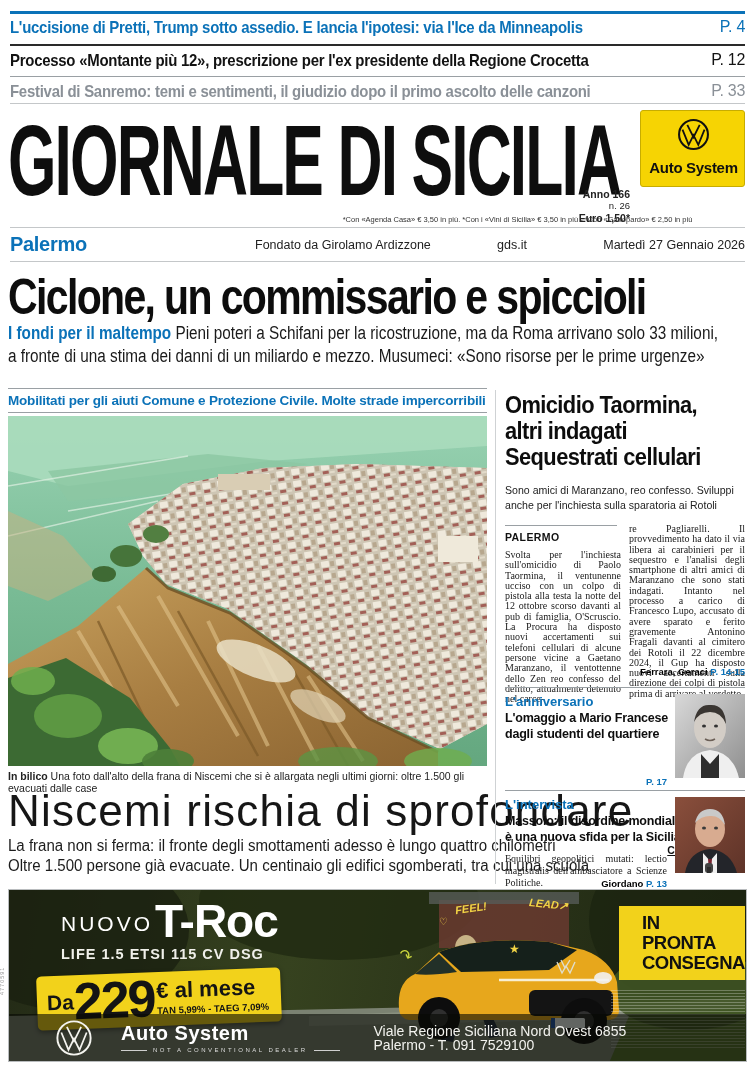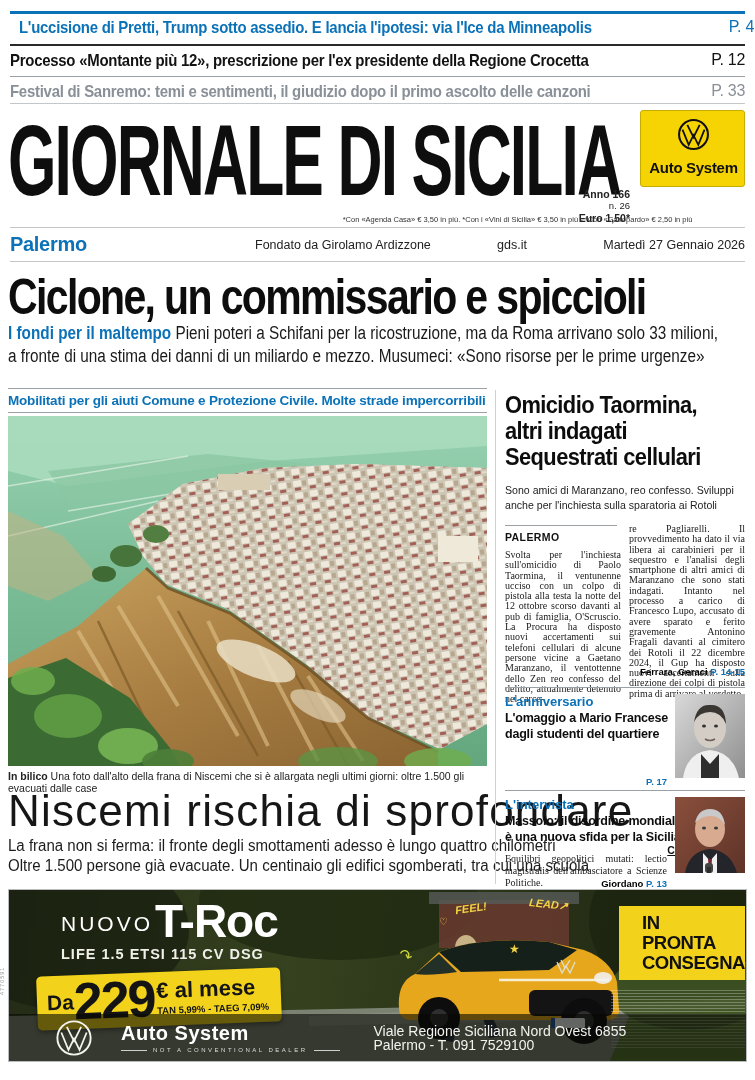--- a/index.html
+++ b/index.html
@@ -88,21 +88,21 @@
   .dealer-addr { color:#f2f2ee; font-size:14px; line-height:14px; }
   .edgecode { position:absolute; left:-1px; top:995px; transform:rotate(-90deg); transform-origin:left top;
               font-size:5.5px; color:#999; letter-spacing:1px; }
 </style>
 </head>
 <body>
 
 <div class="page">
 
   <div class="abs" style="left:10px;top:11px;width:735px;height:3px;background:#0b72b8;"></div>
-  <div class="abs teaser blue" style="left:10px;top:18px;width:735px;margin-left:9px;">
+  <div class="abs teaser blue" style="left:10px;top:18px;width:735px;">
     <span class="t">L'uccisione di Pretti, Trump sotto assedio. E lancia l'ipotesi: via l'Ice da Minneapolis</span>
     <span class="tpage blue">P. 4</span>
   </div>
   <div class="rule" style="left:10px;top:44px;width:735px;background:#2a2a2a;height:2px;"></div>
   <div class="abs teaser dark" style="left:10px;top:51px;width:735px;">
     <span class="t">Processo «Montante più 12», prescrizione per l'ex presidente della Regione Crocetta</span>
     <span class="tpage dark">P. 12</span>
   </div>
   <div class="rule" style="left:10px;top:76px;width:735px;background:#9aa0a4;"></div>
   <div class="abs teaser gray" style="left:10px;top:82px;width:735px;">

